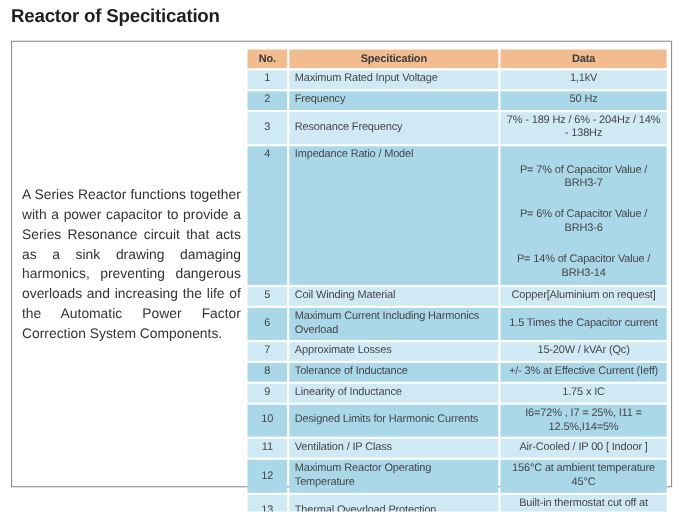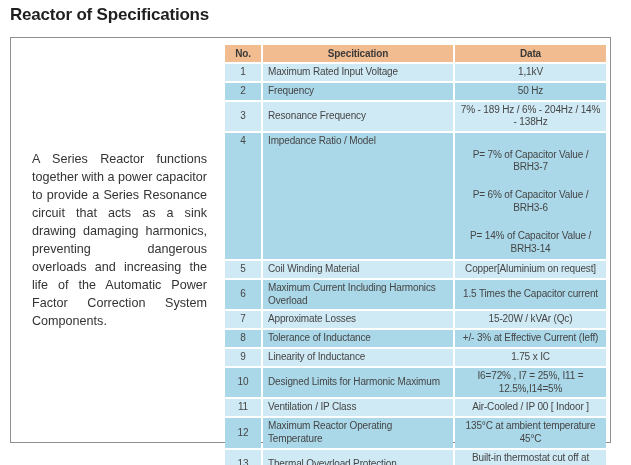--- a/index.html
+++ b/index.html
@@ -30,21 +30,21 @@
   }
   .intro-pane {
     width: 212px;
     flex: 0 0 212px;
     display: flex;
     align-items: center;
     box-sizing: border-box;
     padding: 0 4px 0 9px;
   }
   .intro-pane p {
-    margin: 12px;
+    margin: 0;
     font-size: 12.6px;
     line-height: 1.43;
     color: #333333;
     text-align: justify;
   }
   .table-wrap {
     flex: 1;
     padding-top: 5px;
     box-sizing: border-box;
   }
@@ -77,21 +77,21 @@
   .col-data { text-align: center; }
   tbody tr:nth-child(odd) td { background: var(--row-light, #cfeaf5); }
   tbody tr:nth-child(even) td { background: var(--row-dark, #aad8e9); }
   tbody tr:nth-child(4) td { vertical-align: top; }
   tbody tr:nth-child(4) .col-data div { padding: 1.5px 0; margin-top: 12px; }
 </style>
 </head>
 <body>
 
 <div class="page">
-  <h1 class="page-title">Reactor of Specifications</h1>
+  <h1 class="page-title">Reactor of Specitication</h1>
 
   <div class="panel">
     <div class="intro-pane">
       <p>A Series Reactor functions together with a power capacitor to provide a Series Resonance circuit that acts as a sink drawing damaging harmonics, preventing dangerous overloads and increasing the life of the Automatic Power Factor Correction System Components.</p>
     </div>
 
     <div class="table-wrap">
       <table class="spec-table">
         <thead>
           <tr>
@@ -161,37 +161,37 @@
             </tr>
             <tr>
               <td class="col-no">9</td>
               <td class="col-spec">Linearity of Inductance</td>
               <td class="col-data">
                 <div>1.75 x IC</div>
               </td>
             </tr>
             <tr>
               <td class="col-no">10</td>
-              <td class="col-spec">Designed Limits for Harmonic Maximum</td>
+              <td class="col-spec">Designed Limits for Harmonic Currents</td>
               <td class="col-data">
                 <div>I6=72% , I7 = 25%, I11 = 12.5%,I14=5%</div>
               </td>
             </tr>
             <tr>
               <td class="col-no">11</td>
               <td class="col-spec">Ventilation / IP Class</td>
               <td class="col-data">
                 <div>Air-Cooled / IP 00 [ Indoor ]</div>
               </td>
             </tr>
             <tr>
               <td class="col-no">12</td>
               <td class="col-spec">Maximum Reactor Operating Temperature</td>
               <td class="col-data">
-                <div>135°C at ambient temperature 45°C</div>
+                <div>156°C at ambient temperature 45°C</div>
               </td>
             </tr>
             <tr>
               <td class="col-no">13</td>
               <td class="col-spec">Thermal Ovevrload Protection</td>
               <td class="col-data">
                 <div>Built-in thermostat cut off at 135°C</div>
               </td>
             </tr>
             <tr>

